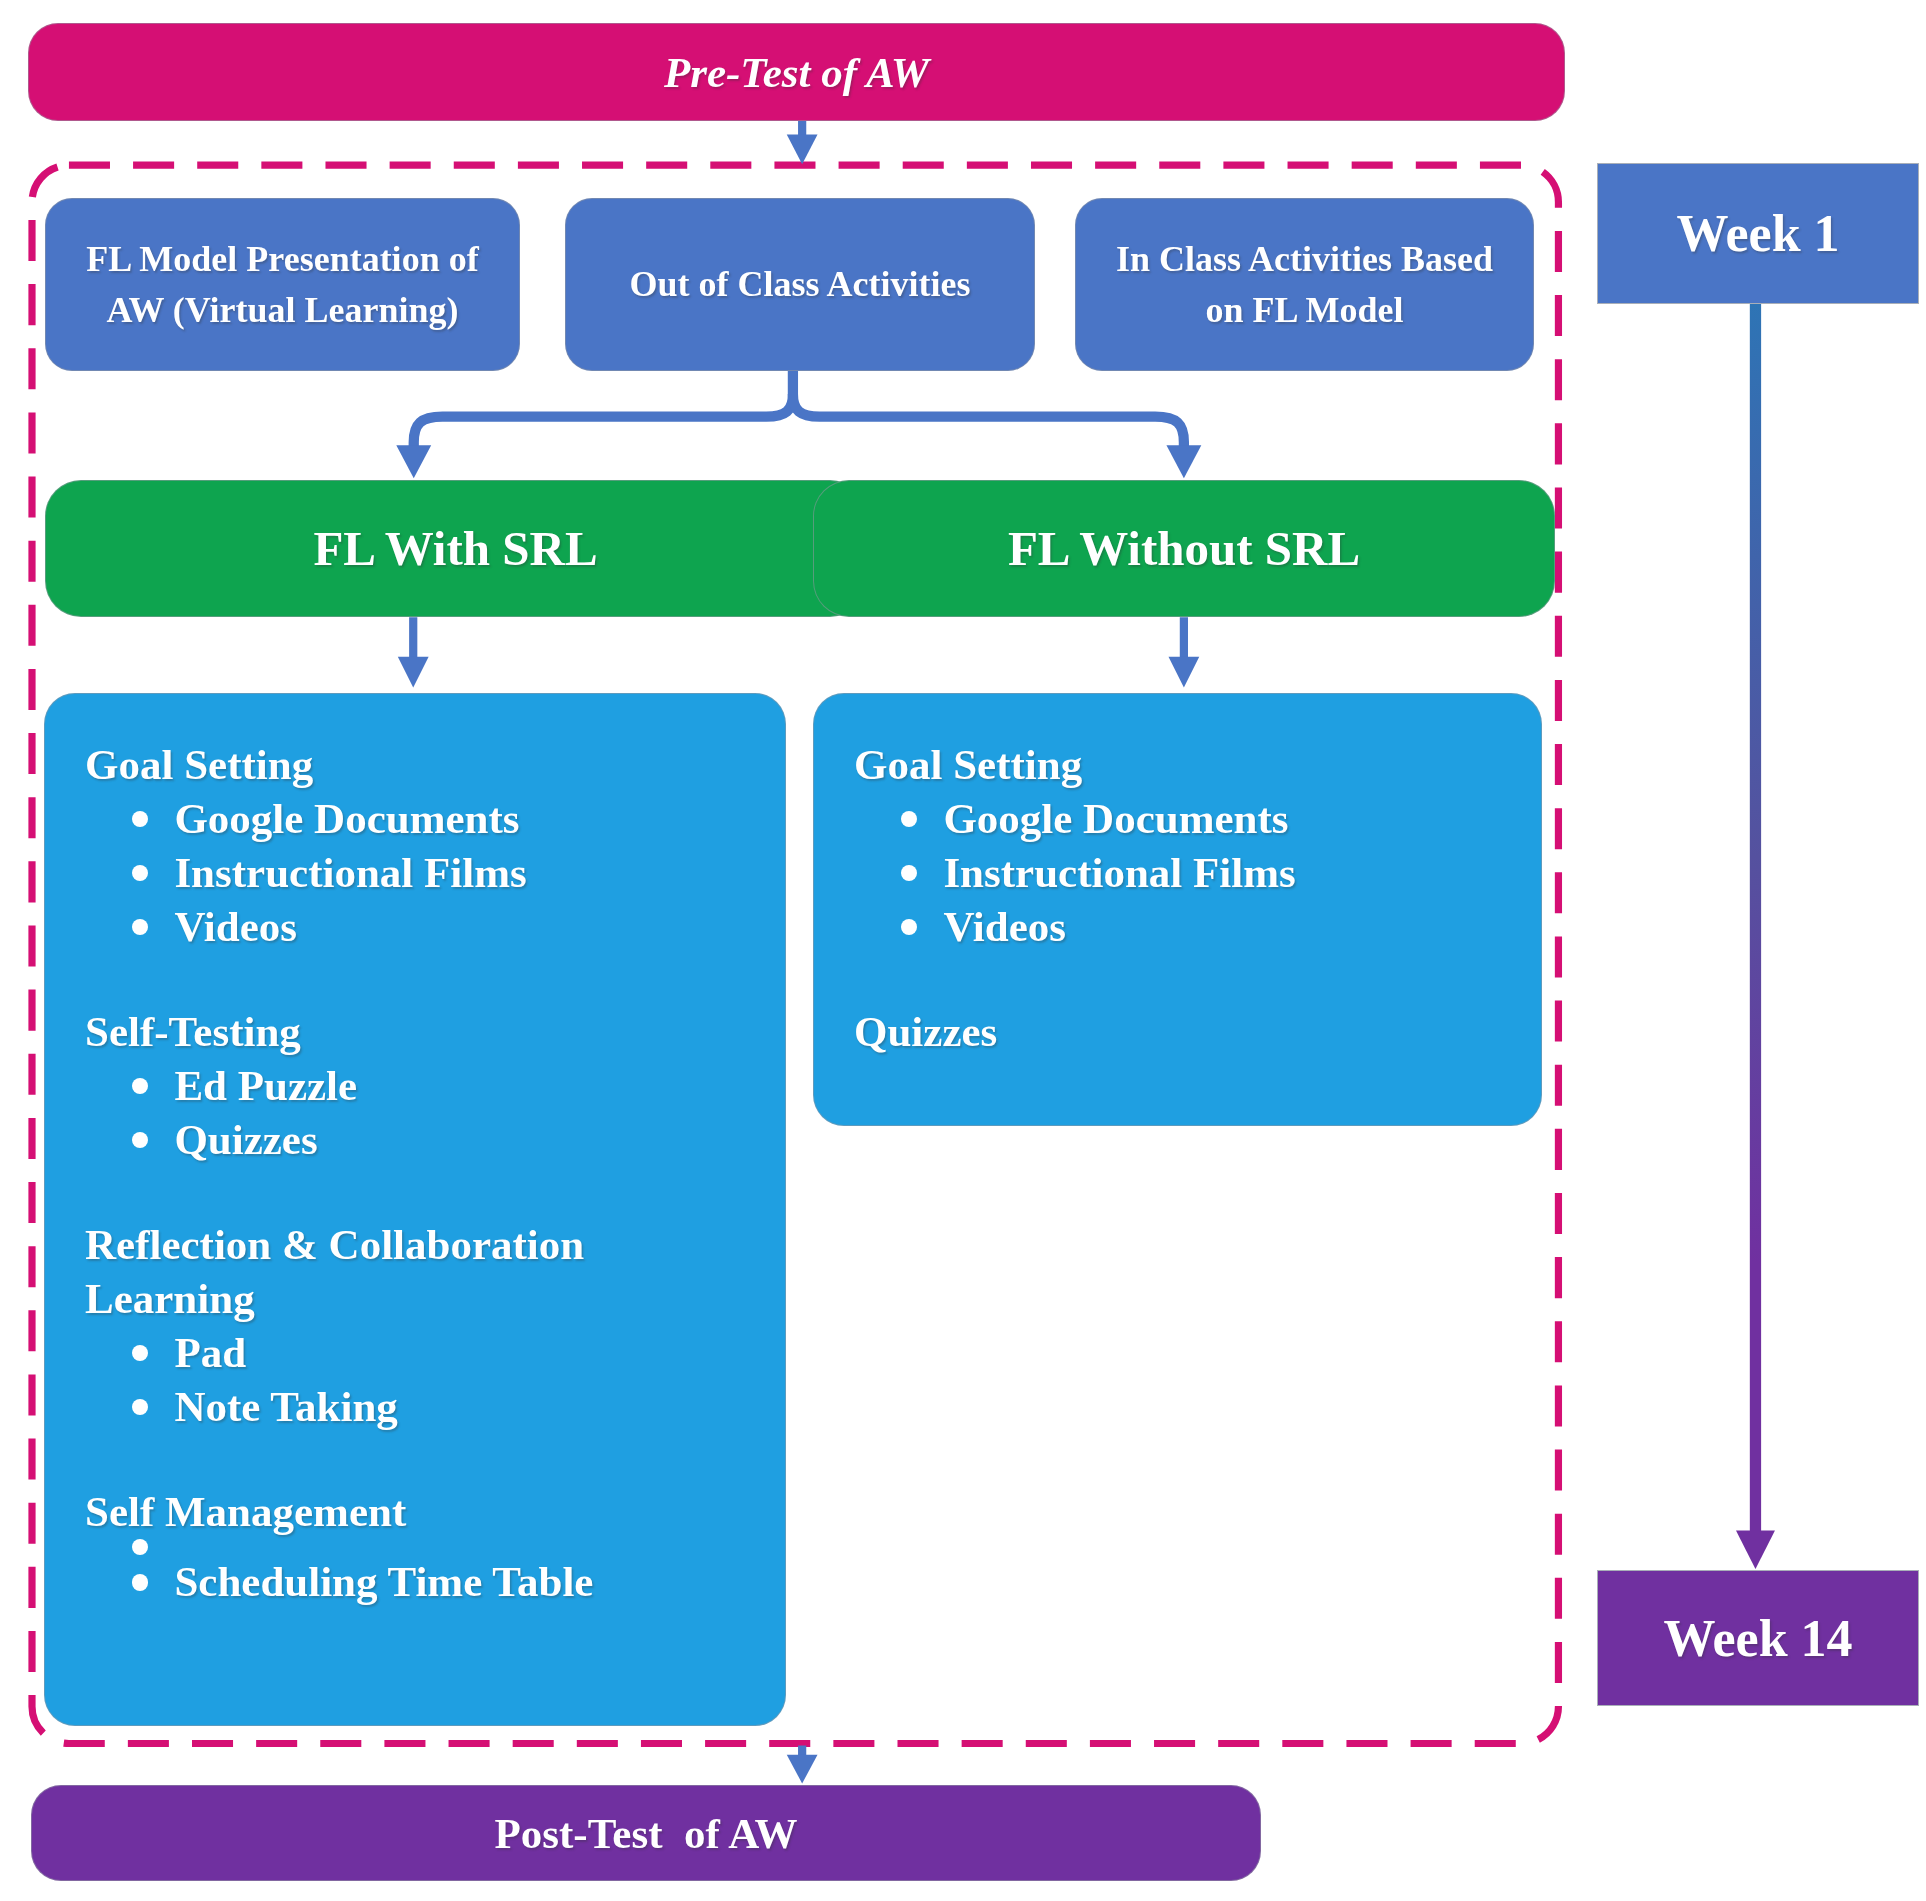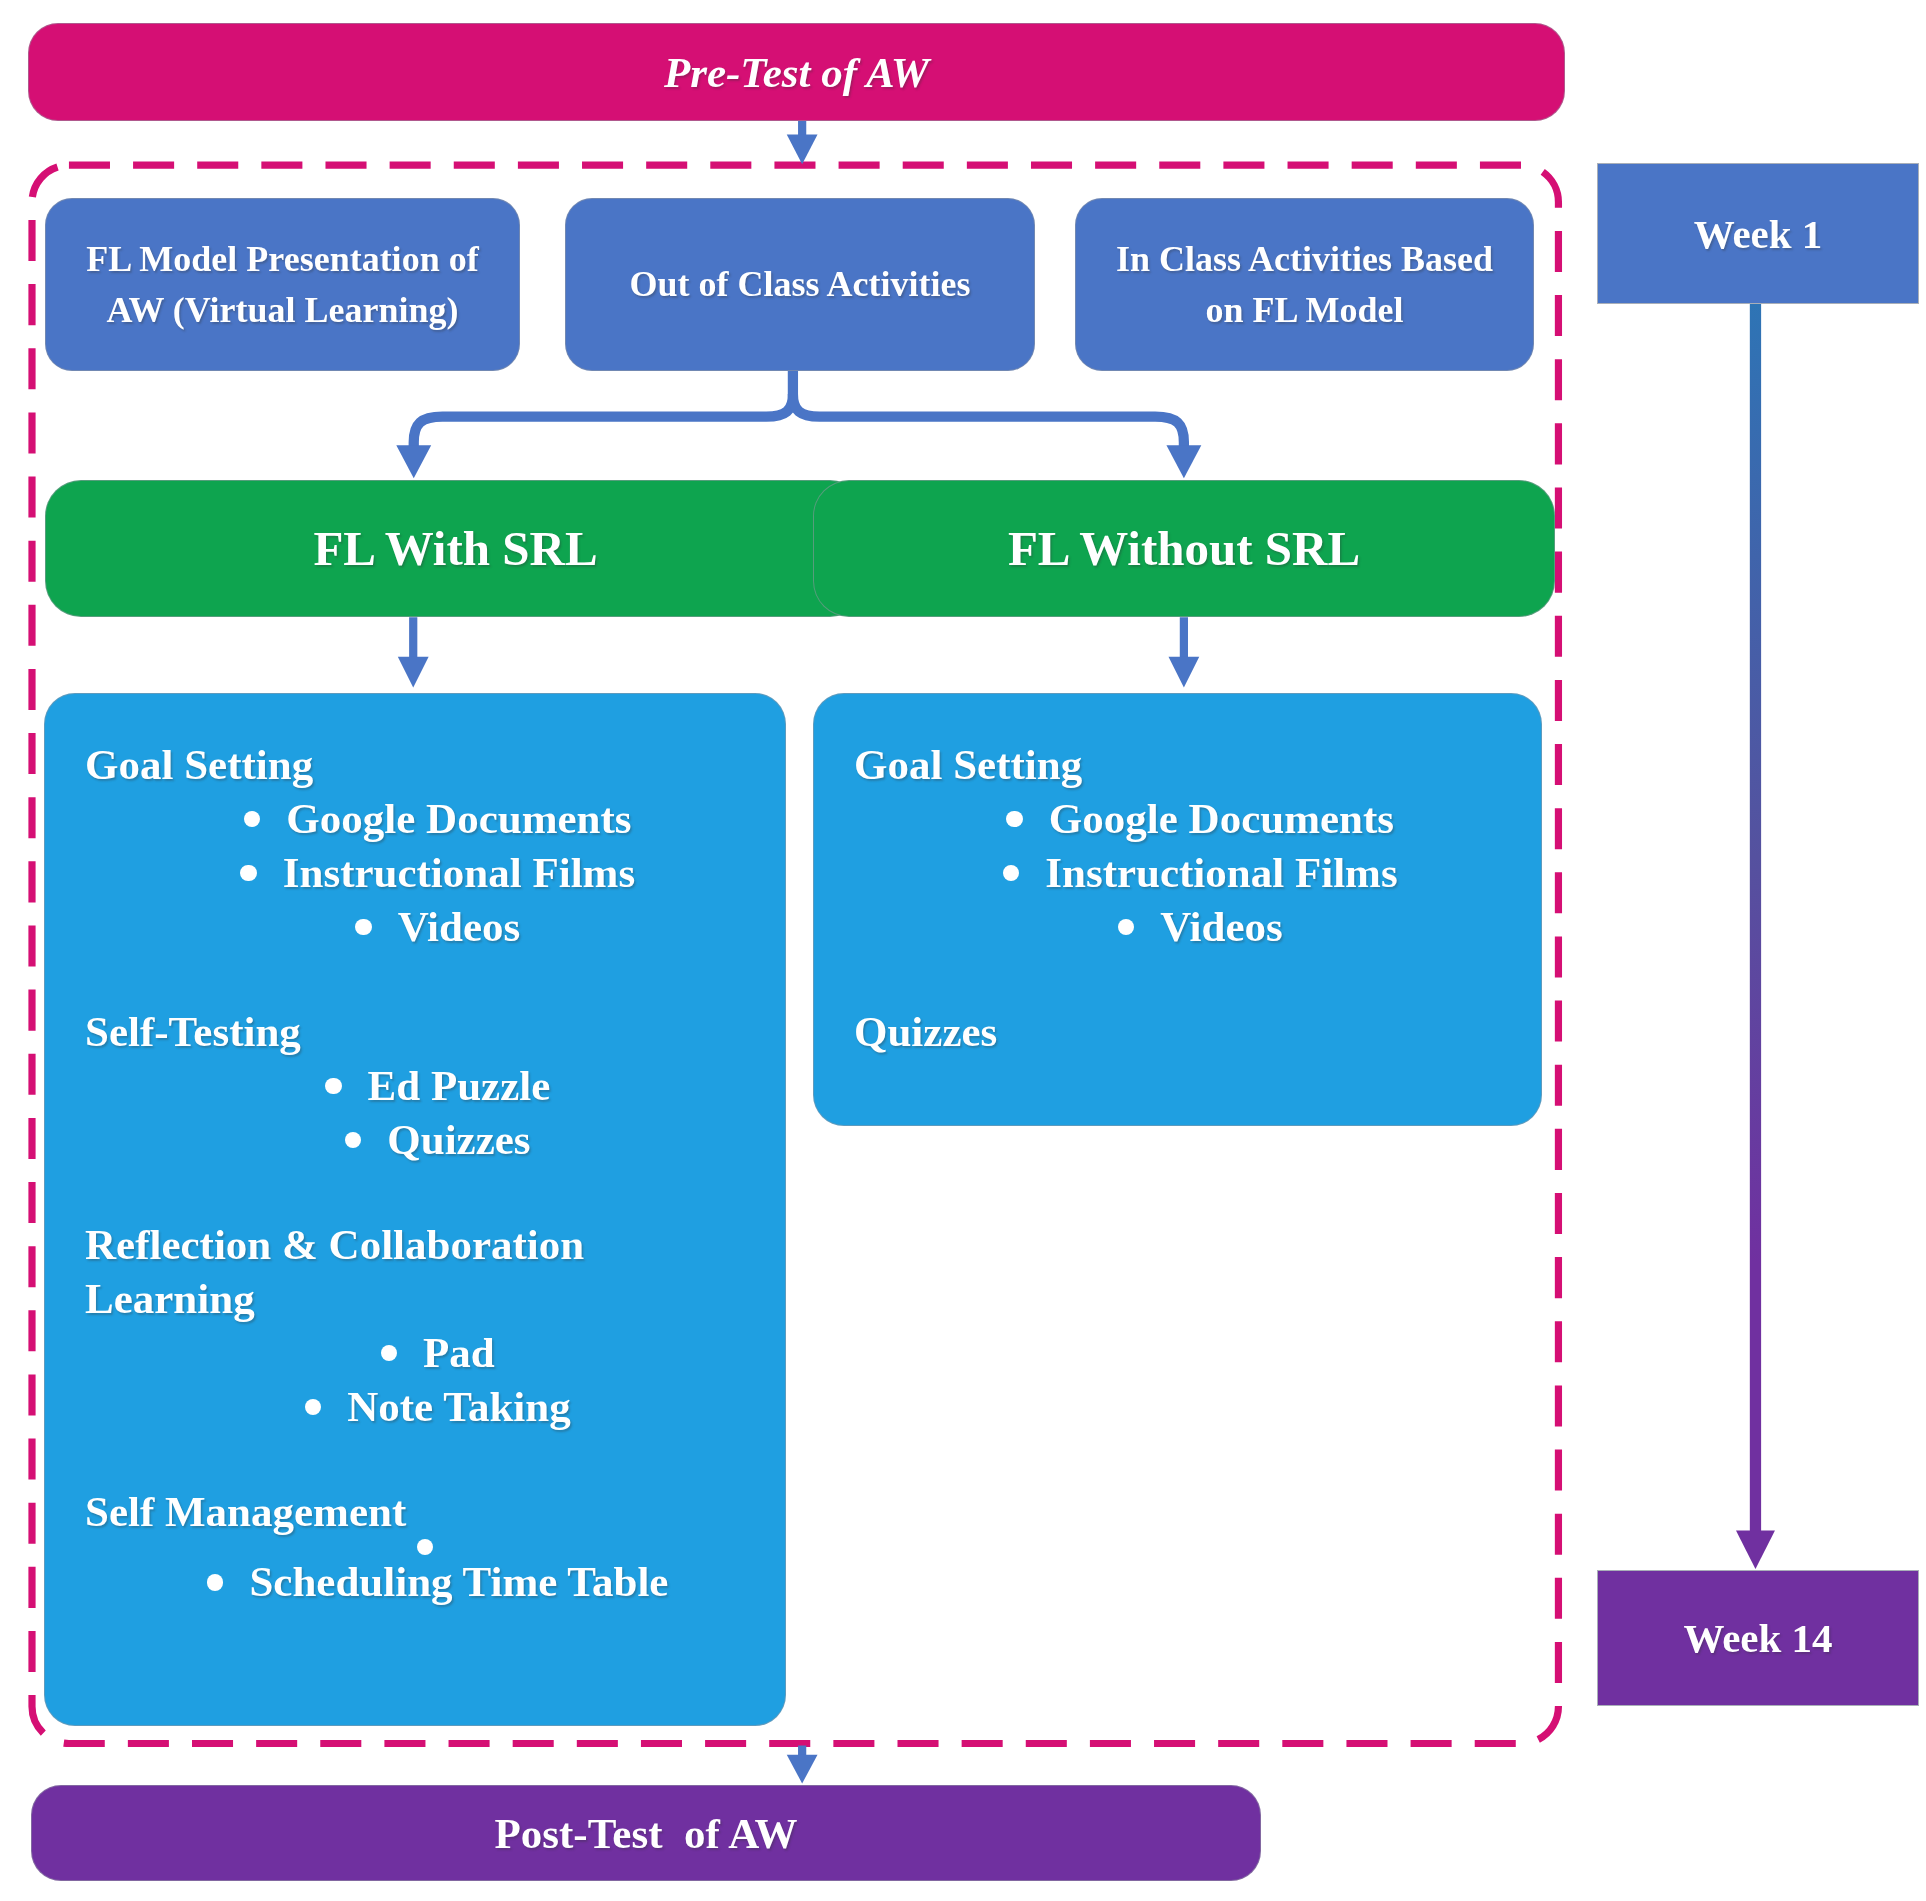--- a/index.html
+++ b/index.html
@@ -45,27 +45,27 @@
     box-sizing:border-box;
     font-size:43px;line-height:54px;
     padding:44px 20.5px 0 0;
     text-shadow:1.5px 2.1px 2.1px rgba(50,50,50,.30);
     border:1.5px solid rgba(145,152,163,.55);
   }
   #panel-srl{left:44px;top:693px;width:742px;height:1033px;}
   #panel-nosrl{left:813px;top:693px;width:729px;height:433px;}
   .sec + .sec{margin-top:51px;}
   .h{padding-left:40px;max-width:590px;}
-  .li{display:flex;align-items:center;padding-left:66px;justify-content:center;}
+  .li{display:flex;align-items:center;padding-left:87px;}
   .dot{
     width:16.4px;height:16.4px;border-radius:50%;
     background:#ffffff;margin-right:26px;flex:none;
   }
   .wk{
-    font-size:41px;border:1.5px solid #a9afb8;
+    font-size:52px;border:1.5px solid #a9afb8;
   }
   #week-1-box{left:1597px;top:163px;width:322px;height:141px;background:var(--blue);}
   #week-14-box{left:1597px;top:1570px;width:322px;height:136px;background:var(--purple);}
   #connector-layer{position:absolute;left:0;top:0;}
 </style>
 </head>
 <body>
 
 <svg id="connector-layer" width="1926" height="1901" viewBox="0 0 3753 3705">
   <defs>

